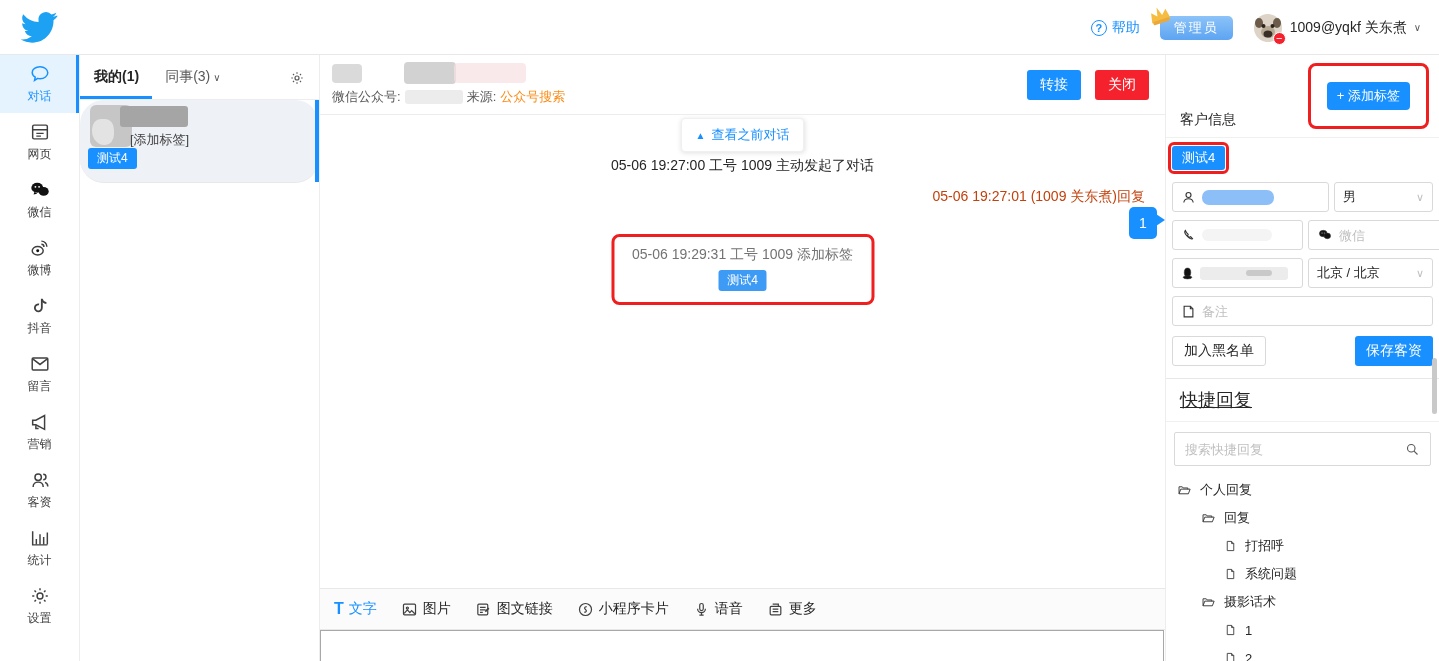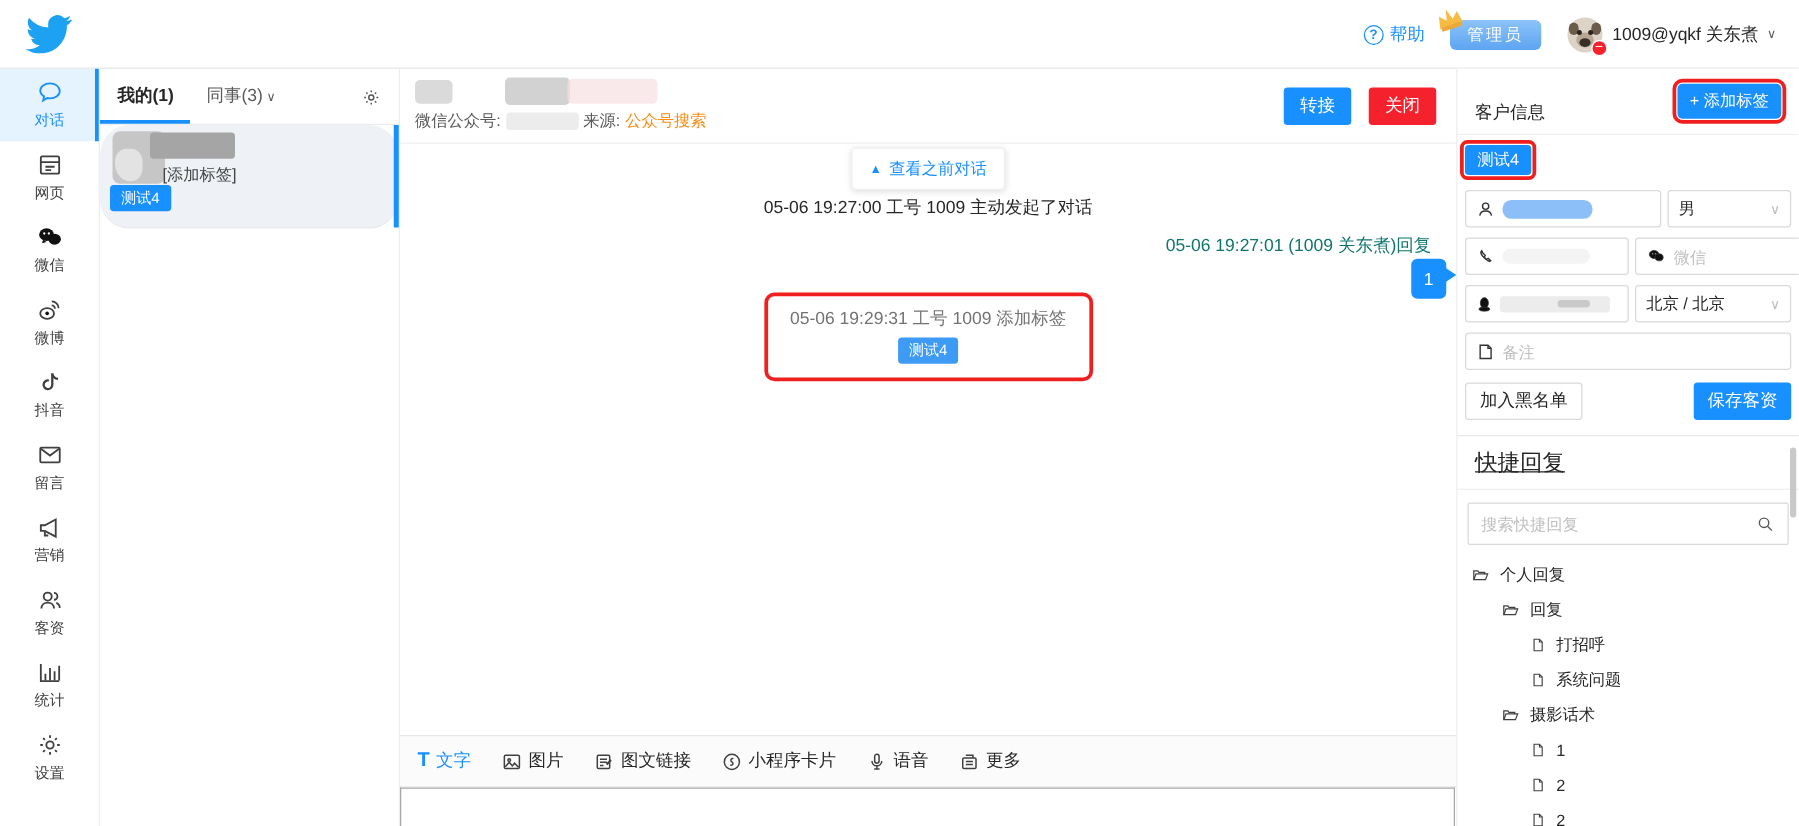--- a/index.html
+++ b/index.html
@@ -69,21 +69,21 @@
   .btn { border:none; border-radius:3px; color:#fff; font-size:14px; width:54px; height:30px; cursor:pointer;
     font-family:inherit; }
   .btn-blue { background:#1890ff; }
   .btn-red { background:#f5222d; }
 
   .messages { flex:1; position:relative; background:#fff; }
   .view-prev { position:absolute; left:50%; transform:translateX(-50%); top:3px; background:#fff;
     border:1px solid #f0f0f0; box-shadow:0 1px 5px rgba(0,0,0,.12); border-radius:4px; padding:7px 14px;
     color:#1890ff; font-size:13px; display:flex; align-items:center; gap:6px; cursor:pointer; }
   .sysline { position:absolute; left:0; right:0; top:42px; text-align:center; font-size:14px; color:#262626; }
-  .reply-meta { position:absolute; right:20px; top:73px; font-size:14px; color:#0f766e; }
+  .reply-meta { position:absolute; right:20px; top:73px; font-size:14px; color:#c2410c; }
   .bubble1 { position:absolute; right:8px; top:92px; width:28px; height:32px; background:#1890ff; color:#fff;
     border-radius:5px; display:flex; align-items:center; justify-content:center; font-size:14px; }
   .bubble1::after { content:""; position:absolute; right:-8px; top:7px; border-left:9px solid #1890ff;
     border-top:6px solid transparent; border-bottom:6px solid transparent; }
   .anno { border:3px solid #f01f1f; border-radius:8px; }
   .msg-anno { position:absolute; left:50%; transform:translateX(-50%); top:119px; padding:9px 18px 11px; text-align:center; }
   .msg-anno .evt { font-size:14px; color:#737373; }
   .msg-anno .tag { margin-top:6px; background:#3e9bf5; }
 
   .toolbar { height:42px; background:#fbfbfb; border-top:1px solid #e8e8e8; border-bottom:1px solid #e8e8e8;
@@ -92,21 +92,21 @@
   .tool svg { stroke:#404040; }
   .tool.active { color:#1890ff; }
   .tool .ticon { font-size:16px; font-weight:bold; }
   .compose { height:31px; border:1px solid #a8a8a8; border-bottom:none; background:#fff; margin-right:1px; }
 
   
   .rightpanel { width:274px; border-left:1px solid #ededed; background:#fff; position:relative; font-size:13px; }
   .rp-head { display:flex; align-items:flex-end; justify-content:space-between; padding:8px 10px 8px 14px;
     border-bottom:1px solid #f0f0f0; }
   .rp-title { font-size:14px; color:#262626; }
-  .addtag-wrap { padding:1px; }
+  .addtag-wrap { padding:16px; }
   .addtag { background:#1890ff; color:#fff; border:none; border-radius:4px; font-size:13px; padding:5px 10px;
     cursor:pointer; font-family:inherit; }
   .tagrow { padding:4px 0 0 2px; }
   .tag-wrap { display:inline-block; padding:1px; border-radius:6px; }
   .tag-wrap .tag { font-size:13px; padding:3px 10px; }
   .frow { display:flex; gap:5px; margin:8px 6px 0; }
   .field { flex:1; display:flex; align-items:center; gap:6px; border:1px solid #d9d9d9; border-radius:3px;
     height:30px; padding:0 8px; background:#fff; }
   .field input { border:none; outline:none; flex:1; min-width:0; font-size:13px; font-family:inherit; color:#262626; }
   .field input::placeholder { color:#bfbfbf; }

